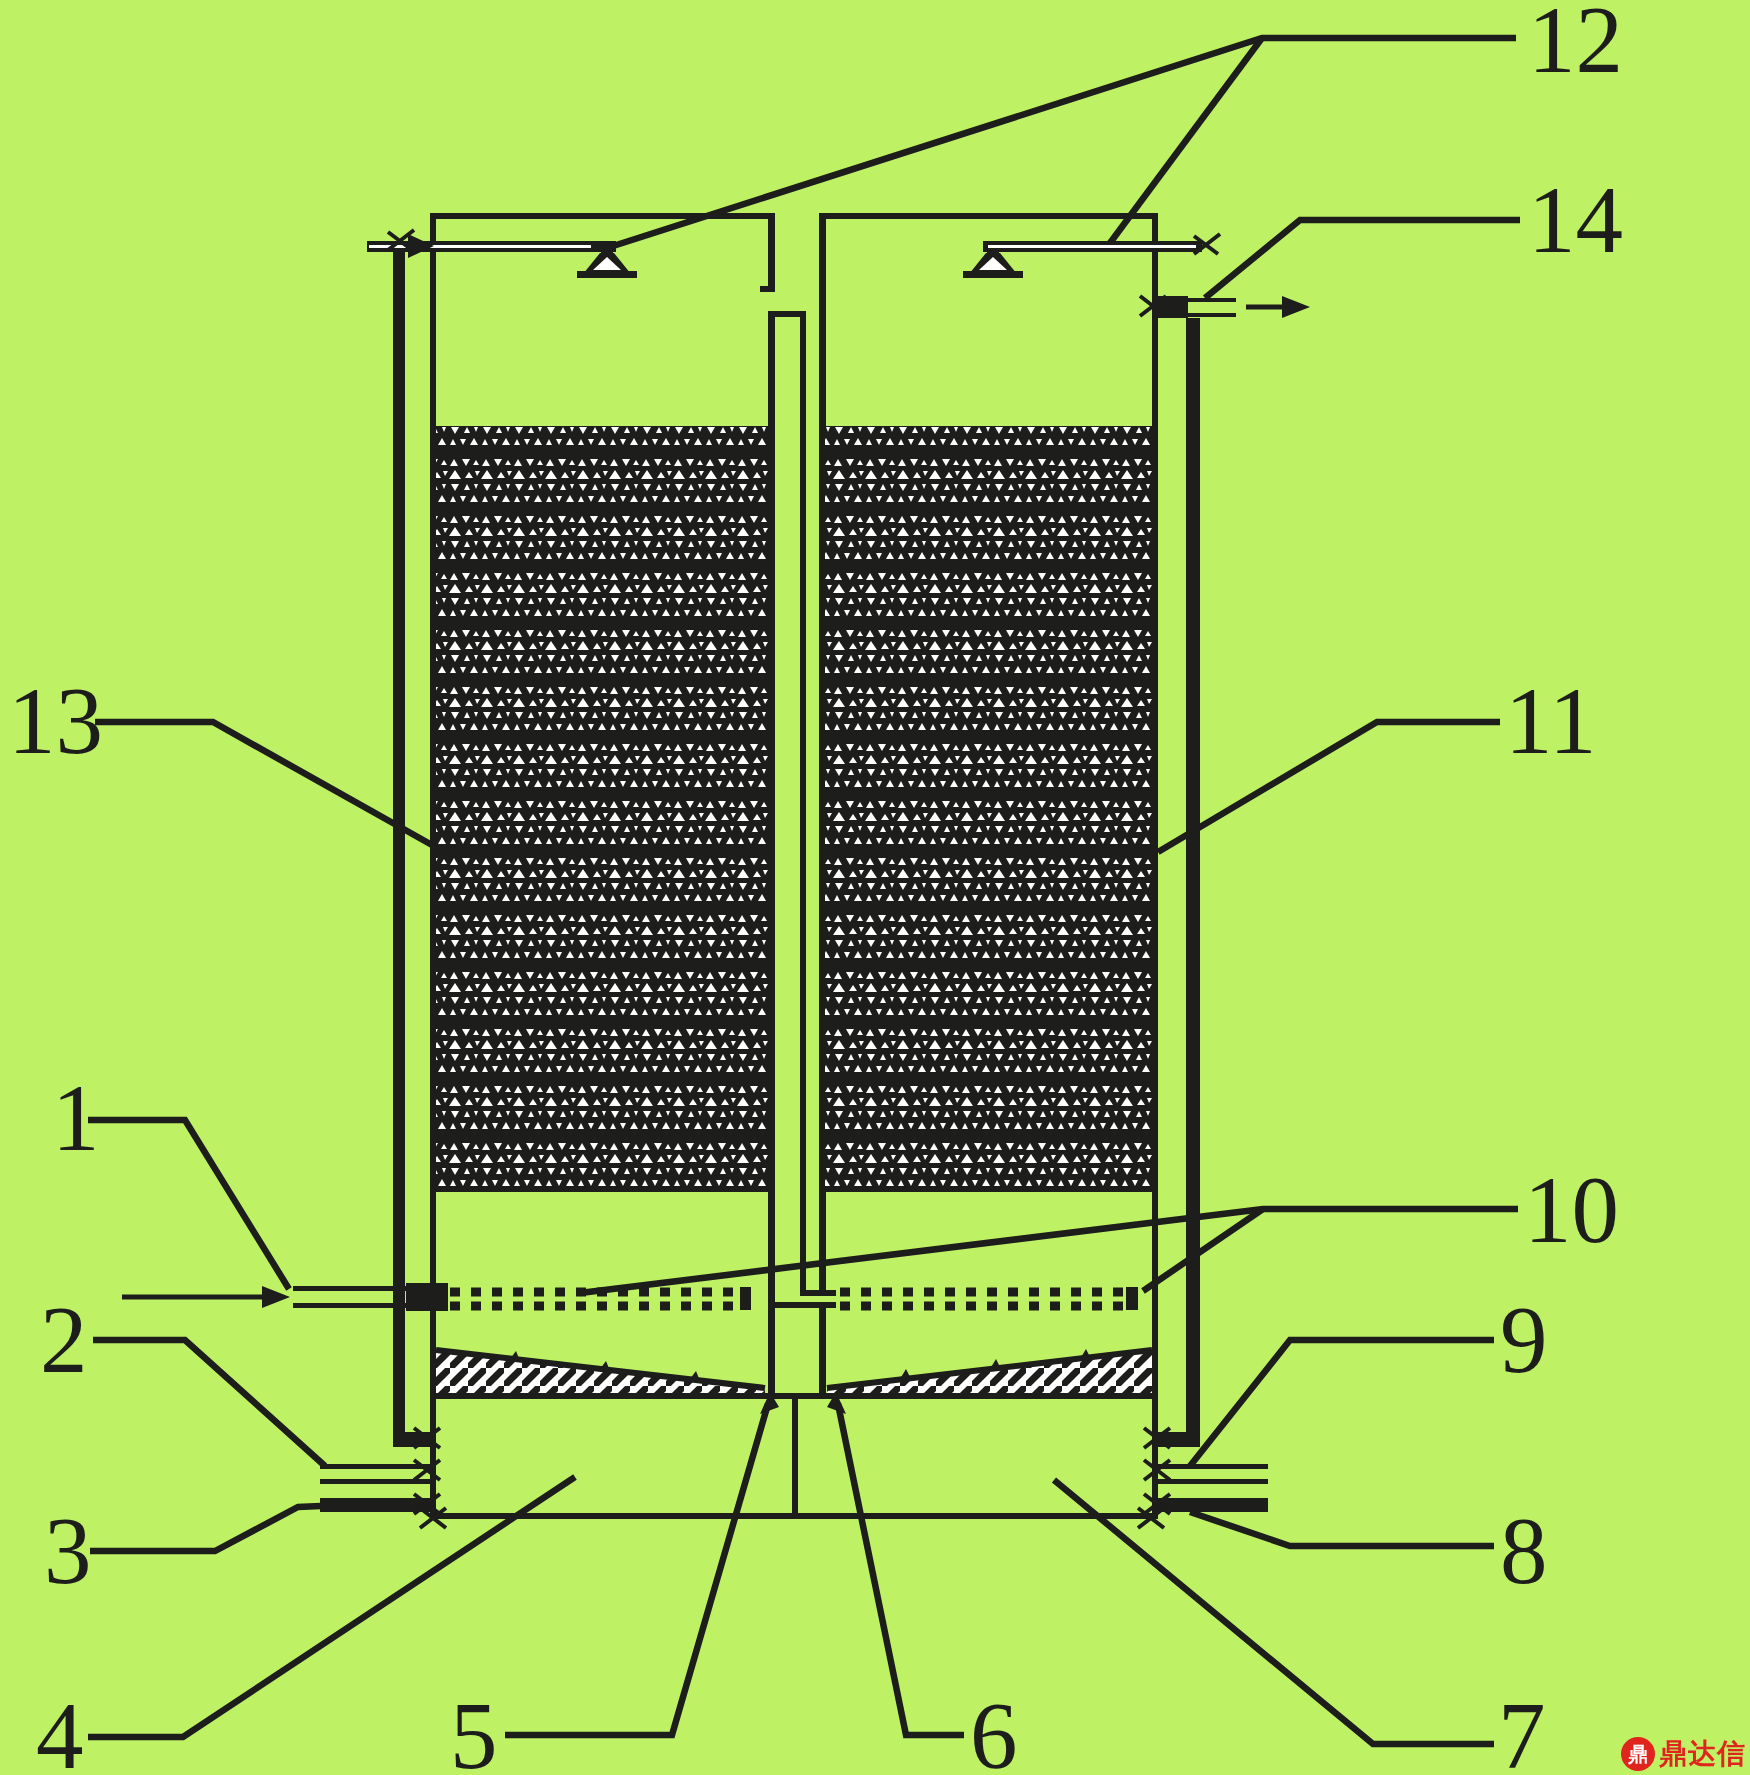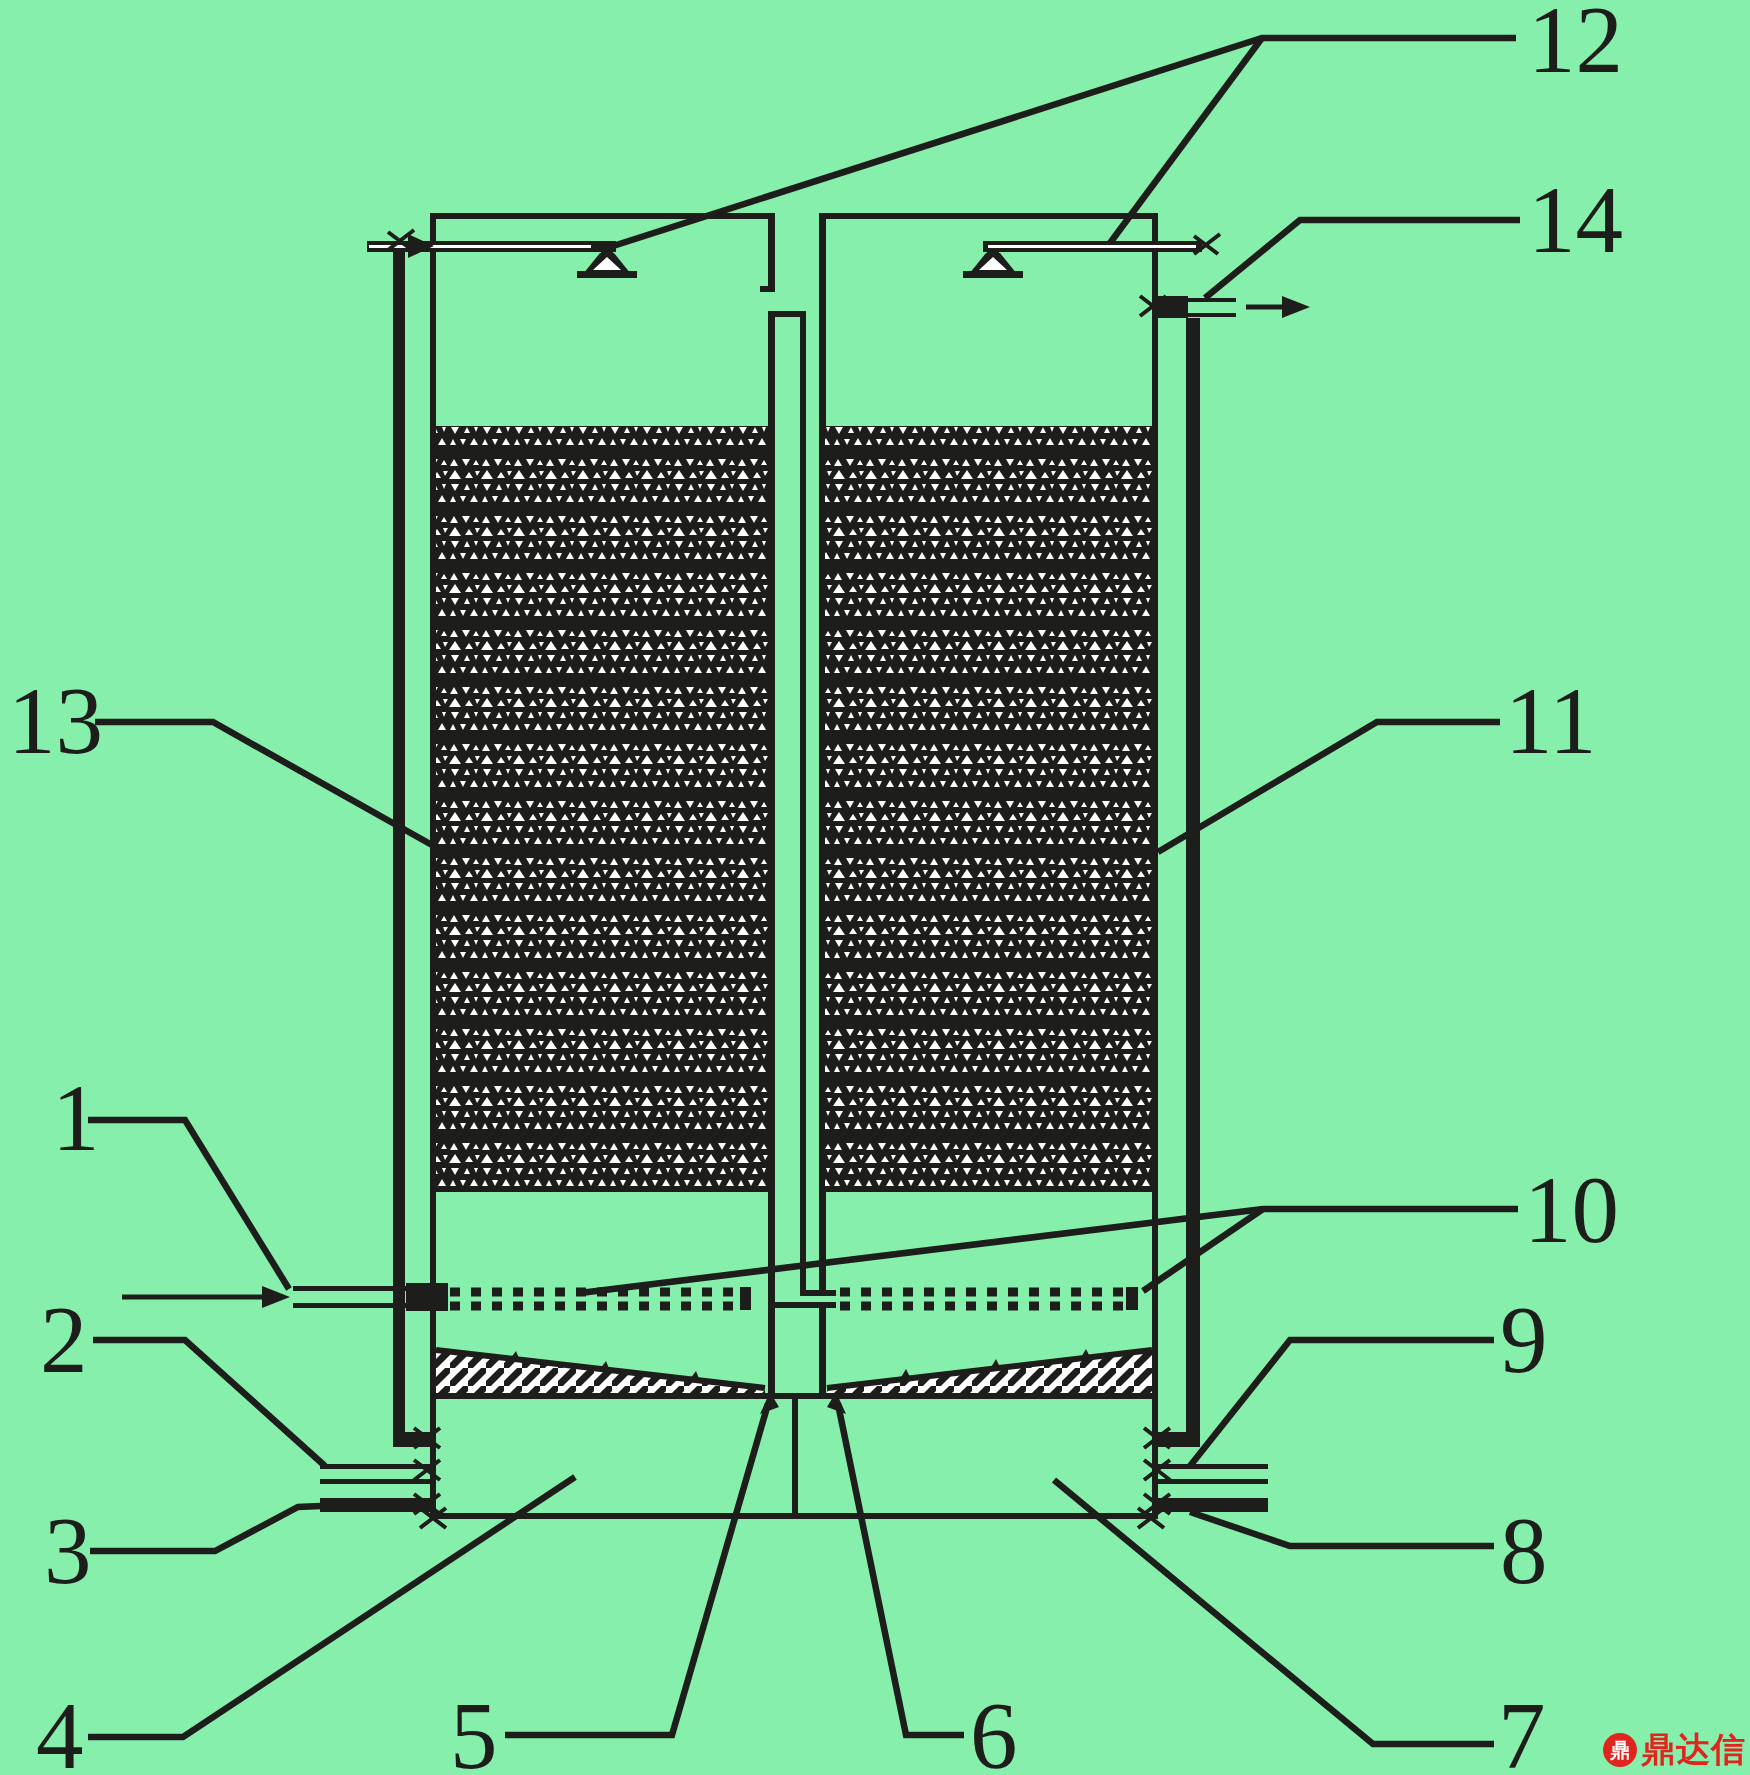--- a/index.html
+++ b/index.html
@@ -1,25 +1,25 @@
 <!DOCTYPE html>
 <html><head>
 <meta charset="utf-8">
 <style>
   html,body{margin:0;padding:0;background:#fff;}
-  #stage{position:relative;width:1750px;height:1775px;background:#86efac;overflow:hidden;
+  #stage{position:relative;width:1750px;height:1775px;background:#bef264;overflow:hidden;
          font-family:"Liberation Serif", serif;}
   svg{position:absolute;left:0;top:0;}
   .num{font-family:"Liberation Serif", serif;font-size:95px;fill:#1d1d1b;}
   #watermark{position:absolute;right:4px;bottom:2px;display:flex;align-items:center;gap:4px;
              font-family:"Liberation Sans", sans-serif;font-weight:bold;}
   #wm-logo{width:34px;height:34px;border-radius:50%;color:#fff;
            display:flex;align-items:center;justify-content:center;
            font-size:20px;line-height:1;}
-  #wm-text{font-size:34px;letter-spacing:1px;}
+  #wm-text{font-size:28px;letter-spacing:1px;}
 </style>
 </head>
 <body>
 
 <div id="stage">
 
 <svg width="1750" height="1775" viewBox="0 0 1750 1775">
   <defs>
 
     <pattern id="media" width="32" height="57" patternUnits="userSpaceOnUse">

